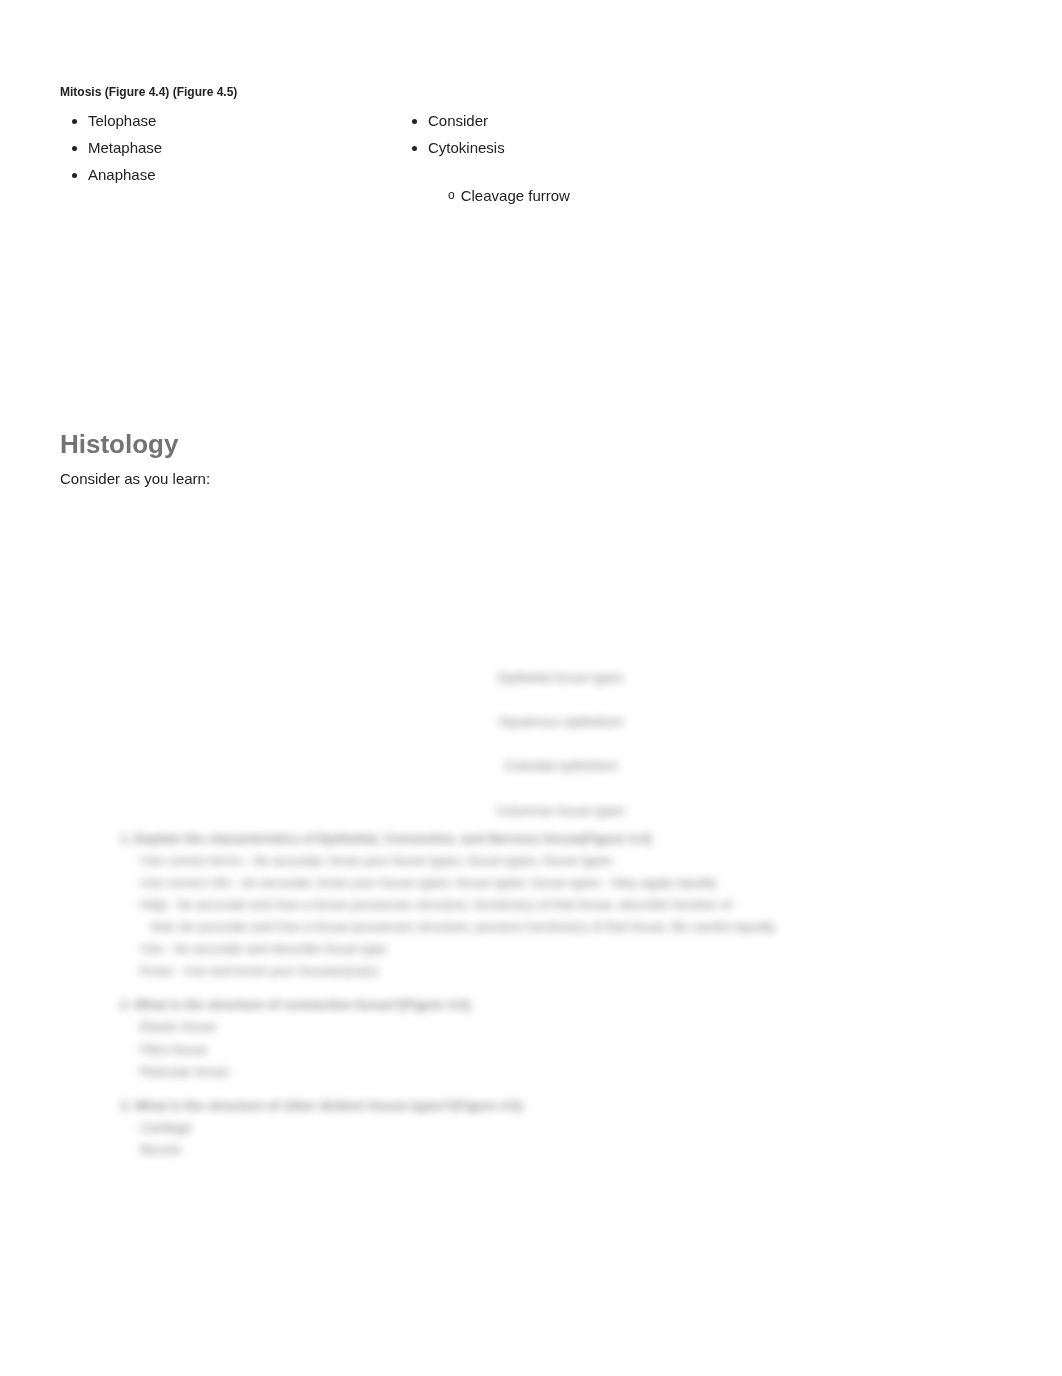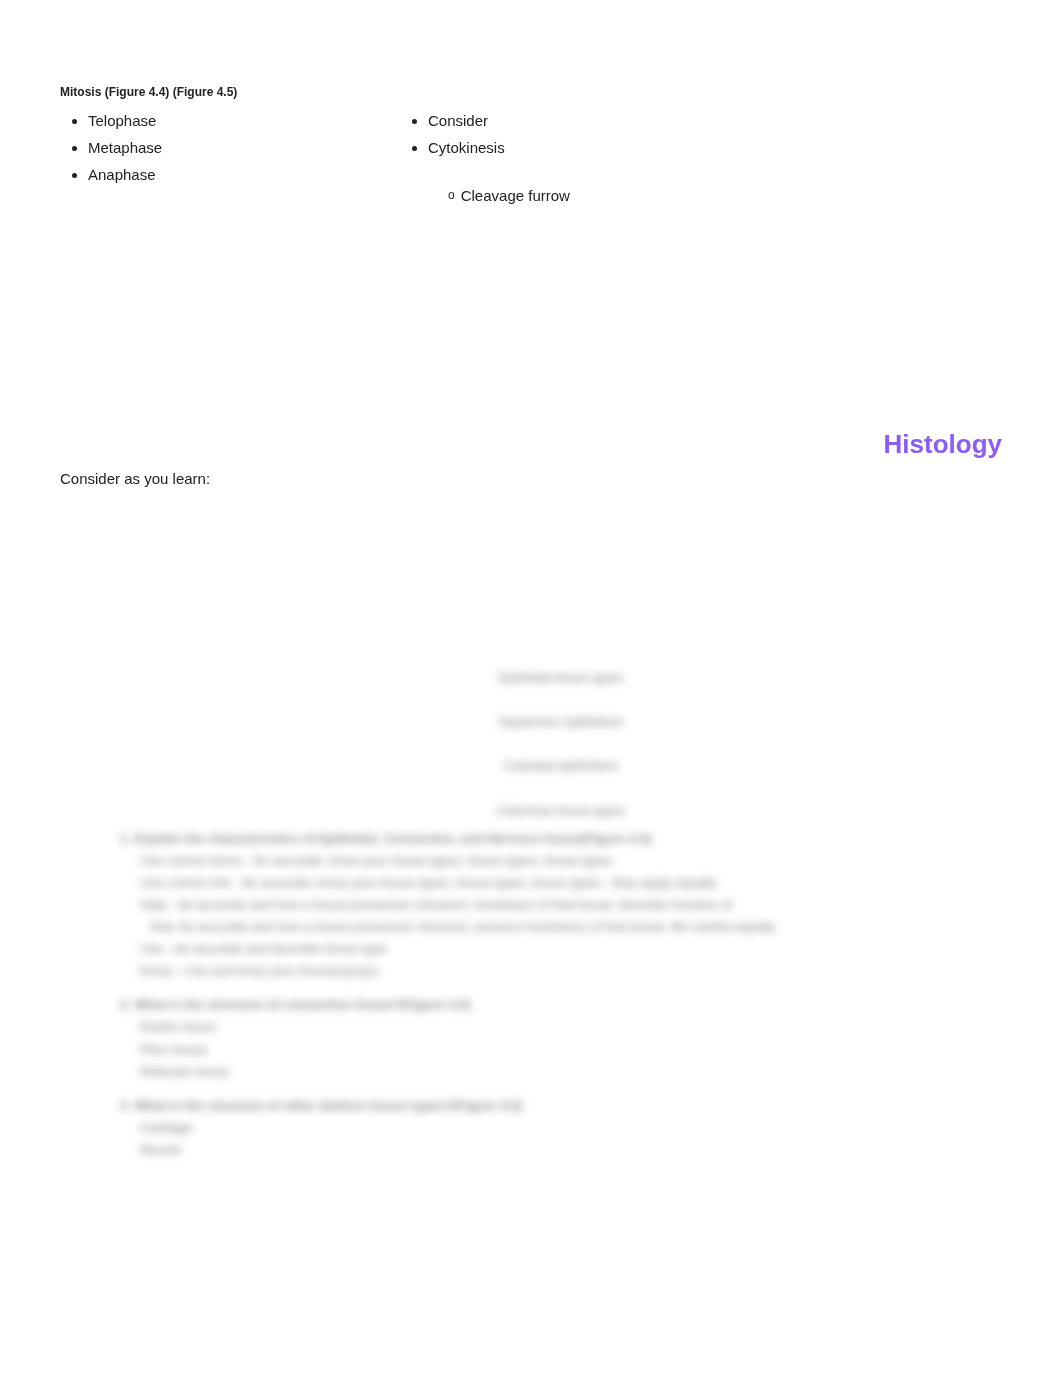--- a/index.html
+++ b/index.html
@@ -74,24 +74,23 @@
       font-size: 12px;
       color: #222;
     }
 
     .histology-section {
       margin-top: 220px;
     }
 
     .histology-title {
       font-size: 26px;
-      color: #8b5cf6;
+      color: #737373;
       font-weight: bold;
       margin-bottom: 10px;
-      text-align: right;
     }
 
     .consider-text {
       font-size: 15px;
       margin-bottom: 6px;
     }
 
     .blurred-content {
       margin-top: 180px;
       filter: blur(4px);

